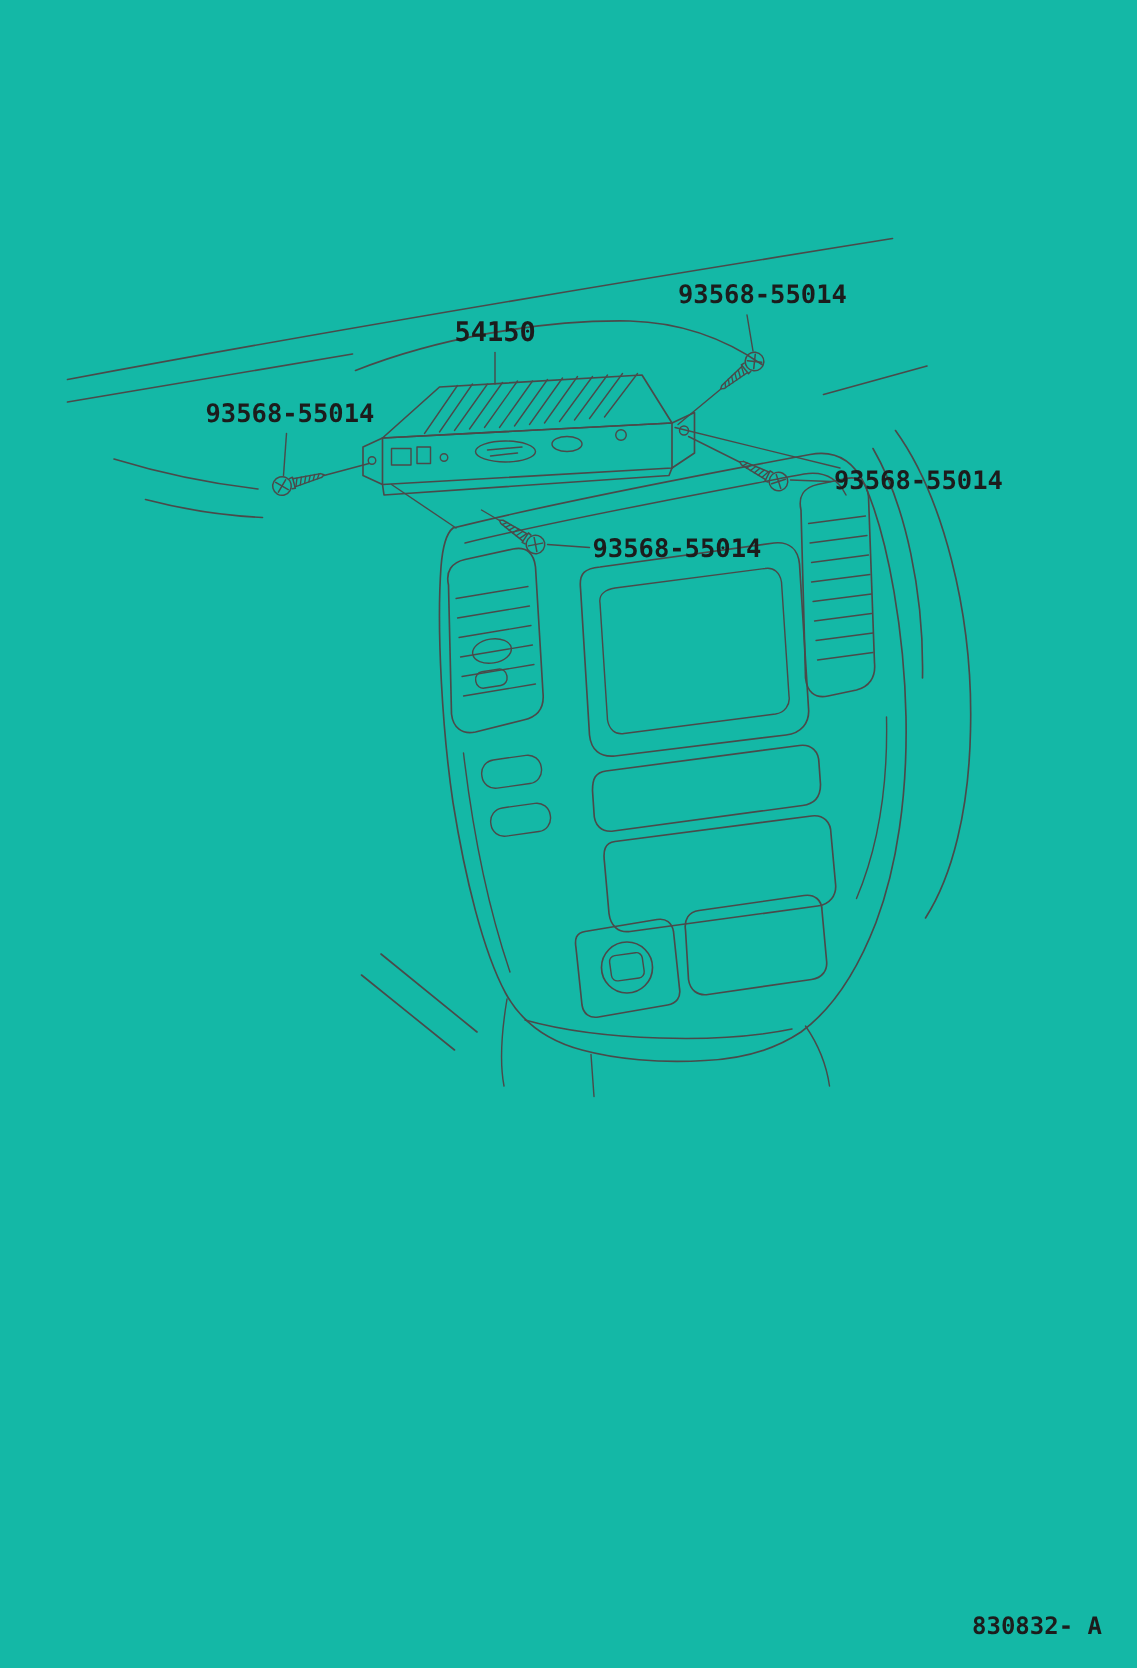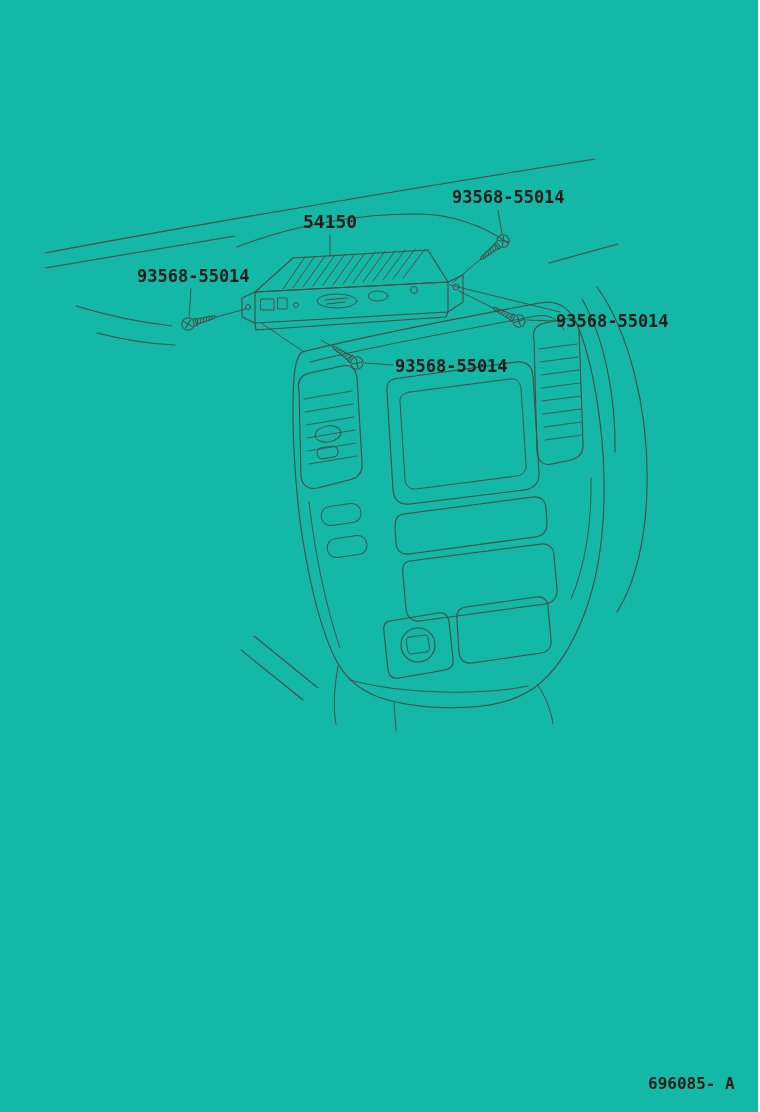--- a/index.html
+++ b/index.html
@@ -167,15 +167,15 @@
   <div class="part-label lbl-screw-top">93568-55014</div>
 
   <div class="part-label lbl-unit">54150</div>
 
   <div class="part-label lbl-screw-left">93568-55014</div>
 
   <div class="part-label lbl-screw-right">93568-55014</div>
 
   <div class="part-label lbl-screw-center">93568-55014</div>
 
-  <div class="figure-code">696085- A</div>
+  <div class="figure-code">830832- A</div>
 
 </div>
 
 </body></html>

